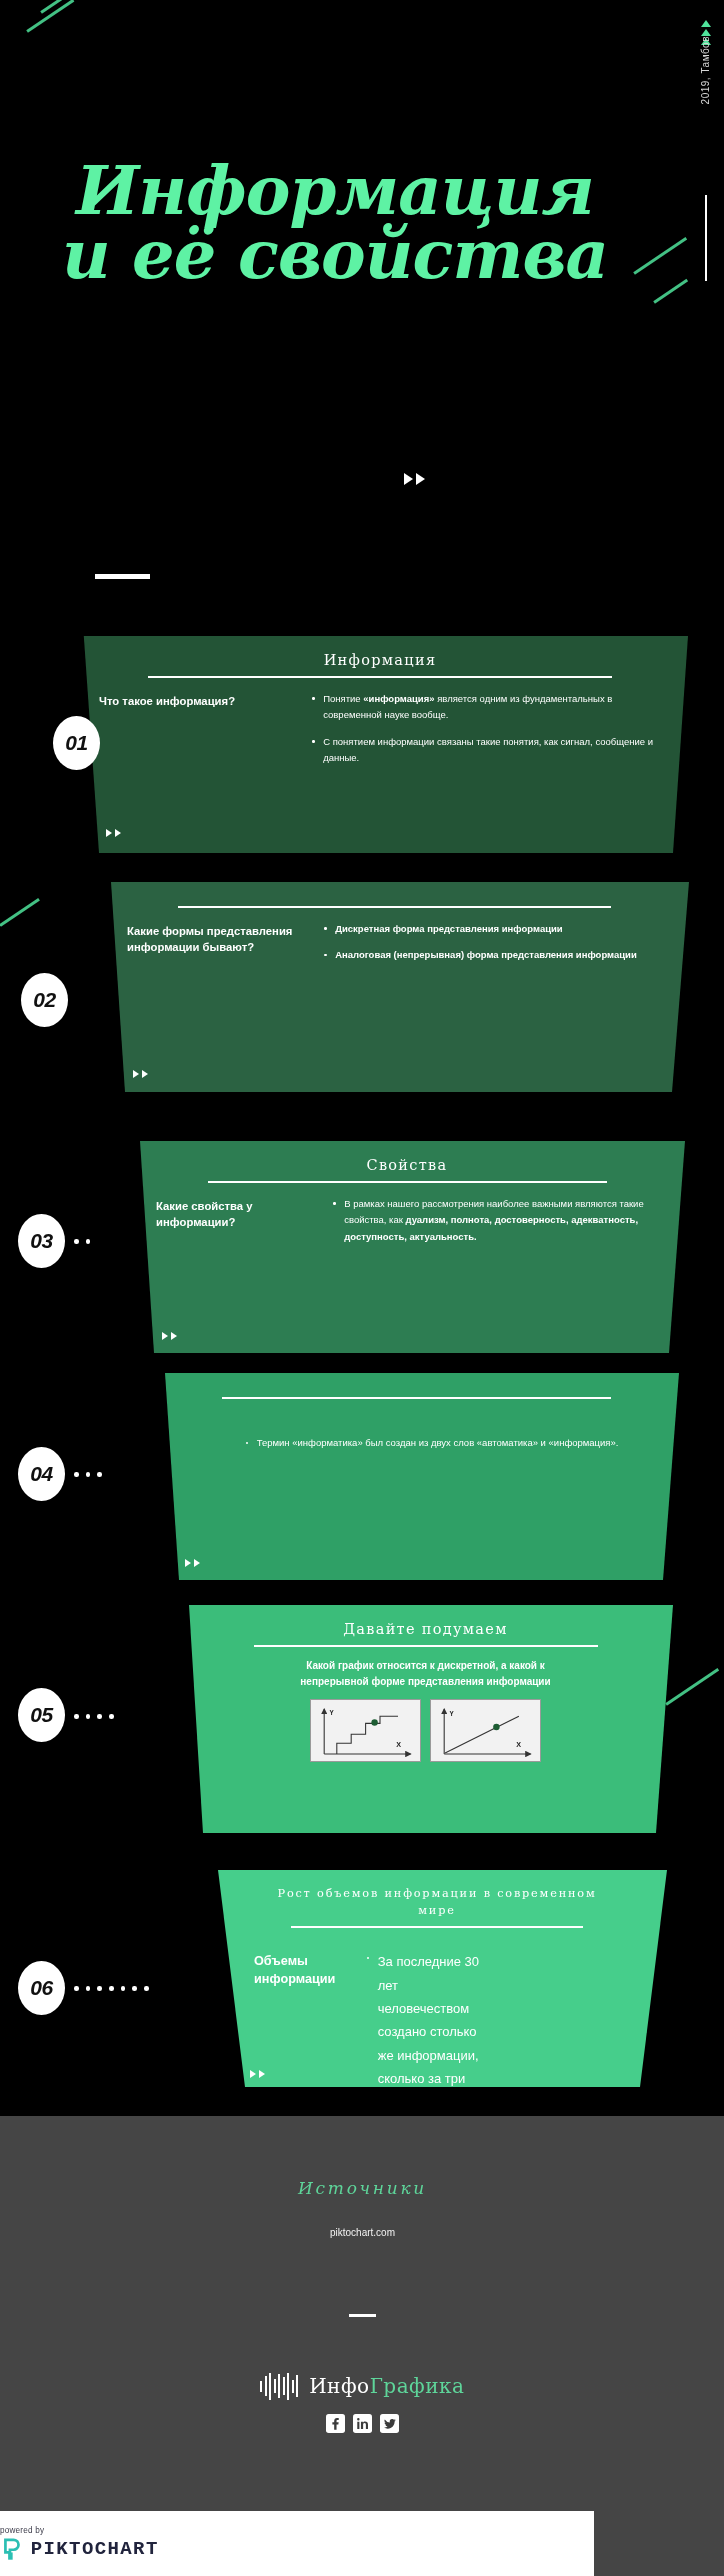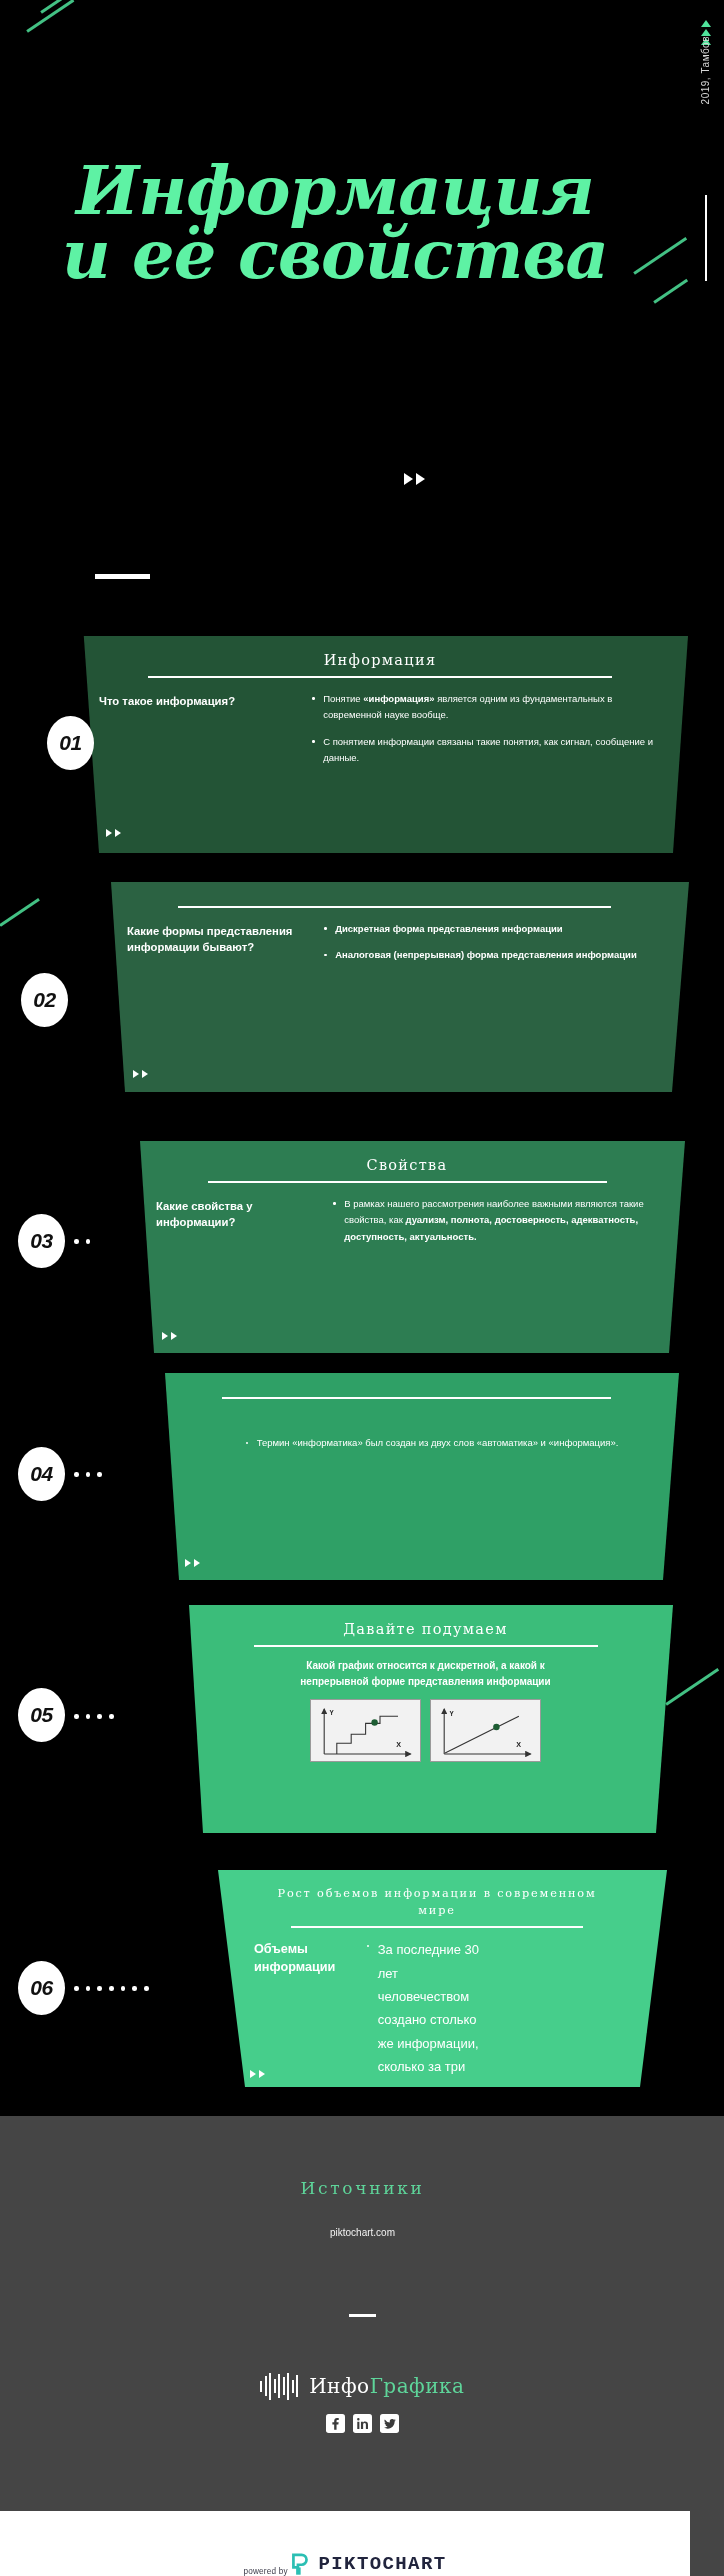--- a/index.html
+++ b/index.html
@@ -96,41 +96,41 @@
   .charts { display:flex; gap:9px; justify-content:center; margin-top:9px; }
   .chartbox { width:111px; height:63px; background:#f2f2f2; border:0.9px solid #9a9a9a; position:relative; }
 
   
   .footer {
     position:absolute; left:0; top:2116px; width:725px; height:460px;
     background:#454545;
   }
   .src-title {
     font-family:"DejaVu Serif", serif; color:#5ed59a;
-    font-size:17px; letter-spacing:2.7px; text-align:center; padding-top:62px;
+    font-size:17px; letter-spacing:2.7px; text-align:center; padding-top:62px;font-style:italic;
   }
   .src-item { text-align:center; color:#f2f2f2; font-size:10px; margin-top:29px; }
   .foot-rule { width:27px; height:2.7px; background:#fff; margin:76px auto 0 auto; }
 
   .logo-row { display:flex; align-items:center; justify-content:center; gap:11px; margin-top:54px; }
   .bars { display:flex; align-items:center; gap:2.7px; height:31px; }
   .bars i { display:block; width:1.8px; background:#fff; }
   .logo-text { font-family:"DejaVu Serif", serif; font-size:20px; letter-spacing:0.5px; }
   .logo-text .a { color:#fff; } .logo-text .b { color:#5ed59a; }
 
   .social { display:flex; justify-content:center; gap:8.2px; margin-top:12.7px; }
   .social a {
     width:19px; height:19px; border-radius:2.7px; background:#fff;
     display:flex; align-items:center; justify-content:center;
     color:#3b3b3b; text-decoration:none;
   }
 
   .pikto-band {
-    position:absolute; left:0; top:2511px; width:690px; height:65px; background:#fff;
-    display:flex; flex-direction:row; align-items:flex-end; justify-content:center;
+    position:absolute; left:0; top:2511px; width:594px; height:65px; background:#fff;
+    display:flex; flex-direction:column; align-items:flex-start; justify-content:center;
   }
   .pikto-pb { font-size:8.2px; color:#3c3c4a; letter-spacing:0.2px; }
   .pikto-logo { display:flex; align-items:center; gap:7.2px; margin-top:2.7px; }
   .pikto-word { font-size:19px; font-weight:700; letter-spacing:1.4px; color:#21243d;font-family:Liberation Mono, monospace; }
 </style>
 </head>
 <body>
 
 <div class="stage">
 
@@ -173,21 +173,21 @@
           <li><span>Понятие <b>«информация»</b> является одним из фундаментальных в современной науке вообще.</span></li>
           <li>С понятием информации связаны такие понятия, как сигнал, сообщение и данные.</li>
         </ul>
       </div>
     </div>
     <div class="dbl-arrow sm card-foot" style="left:34px; bottom:16.3px;">
       <i></i>
         <i></i>
     </div>
   </div>
-  <div class="badge" style="left:47px; top:716px;text-align:right;">01</div>
+  <div class="badge" style="left:53px; top:716px;text-align:right;">01</div>
 
   <div class="card" style="left:100px; top:882px; width:589px; height:210px; background:#2b6242;
               clip-path:polygon(11px 0, 589px 0, 572px 210px, 25px 210px);">
     <div class="card-inner">
       <div class="card-rule" style="width:433px;"></div>
       <div class="card-body">
         <div class="q left" style="width:181px; padding-top:1.8px;">Какие формы представления информации бывают?</div>
         <ul class="bullets">
           <li style="font-weight:700;">Дискретная форма представления информации</li>
           <li style="font-weight:700;">Аналоговая (непрерывная) форма представления информации</li>
@@ -295,21 +295,21 @@
       <span></span>
       <span></span>
       <span></span>
   </div>
 
   <div class="card" style="left:207px; top:1870px; width:460px; height:217px; background:#46ce8b;
               clip-path:polygon(11px 0, 460px 0, 433px 217px, 38px 217px);">
     <div class="card-inner">
       <div class="card-title two-line" style="padding:0 27px;">Рост объемов информации в современном мире</div>
       <div class="card-rule" style="width:292px; margin-top:6.3px;"></div>
-      <div class="card-body" style="gap:11px; margin-top:10px; padding-left:20px;">
+      <div class="card-body" style="gap:11px; margin-top:22px; padding-left:20px;">
         <div class="q left" style="width:100px; font-size:12.7px; padding-top:1.8px;">Объемы информации</div>
         <ul class="bullets big">
           <li style="width:127px;">За последние 30 лет человечеством создано столько же информации, сколько за три предшествующих тысячелетия</li>
         </ul>
       </div>
     </div>
     <div class="dbl-arrow sm card-foot" style="left:43px; bottom:9px;">
       <i></i>
         <i></i>
     </div>

